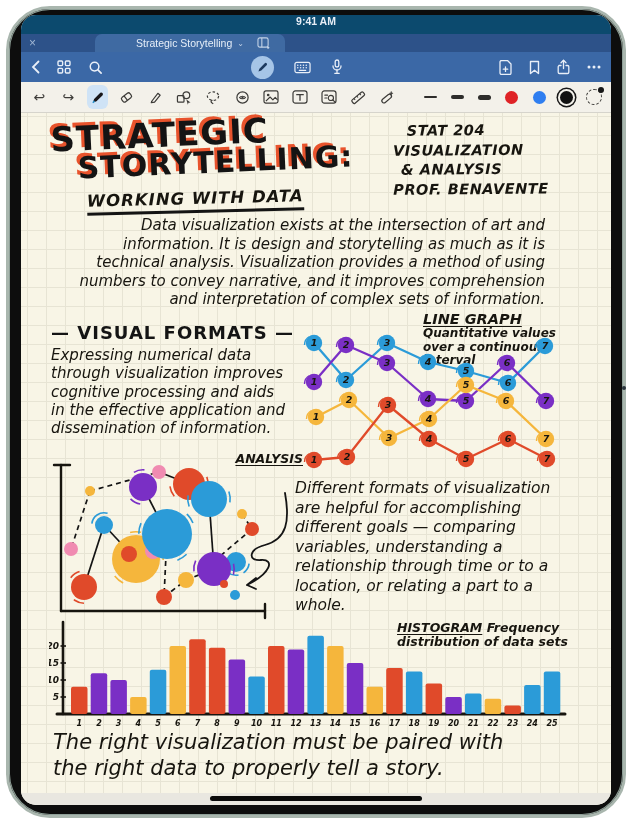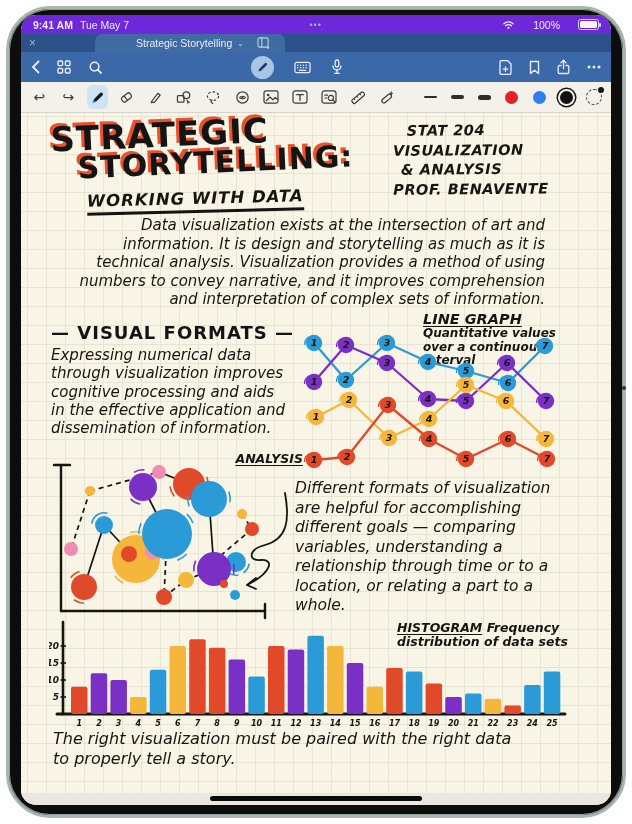--- a/index.html
+++ b/index.html
@@ -6,22 +6,22 @@
   .stage{position:relative;width:632px;height:824px;background:#fff;overflow:hidden;
          font-family:"Liberation Sans","DejaVu Sans",sans-serif;}
   
   .device{position:absolute;inset:6px;border-radius:44px;background:#0d0d0d;
           border:3px solid #a9b6ae;box-shadow:0 0 0 1px #8fa098 inset;}
   .camera-dot{position:absolute;right:6px;top:386px;width:4px;height:4px;border-radius:50%;
               background:#2a343d;}
   .screen{position:absolute;left:21px;right:21px;top:15px;bottom:19px;border-radius:15px;
           overflow:hidden;background:#f7f4e5;display:flex;flex-direction:column;}
   
-  .status{height:19px;background:#6d28d9;color:#e8eef7;display:flex;align-items:center;
-          font-size:10.5px;padding:0 12px;gap:7px;}
+  .status{height:19px;background:#0c4a6e;color:#e8eef7;display:flex;align-items:center;
+          font-size:10.5px;padding:0 12px;gap:7px;flex-direction:column;}
   .status .time{font-weight:bold;}
   .status .mid{flex:1;text-align:center;color:#9db5d3;letter-spacing:1px;font-size:9px;}
   .status .right{display:flex;align-items:center;gap:18px;}
   .batt{width:19px;height:9px;border:1px solid #cdd9e8;border-radius:2.5px;position:relative;}
   .batt i{position:absolute;inset:1px;background:#f2f6fb;border-radius:1.5px;}
   .batt b{position:absolute;right:-3px;top:2.5px;width:2px;height:4px;background:#cdd9e8;border-radius:1px;}
   
   .tabs{height:18px;background:#2d5289;position:relative;color:#b9c9de;}
   .tab-close{position:absolute;left:8px;top:1px;font-size:12px;color:#9fb5d2;line-height:16px;}
   .tab{position:absolute;left:74px;top:0;width:190px;height:18px;background:#3f6aa2;
@@ -74,21 +74,21 @@
            font-family:"DejaVu Sans",sans-serif;color:#141414;}
   .left-para{left:30px;top:233px;width:240px;font-size:15px;line-height:1.22;}
   .fig-label{font-weight:bold;}
   .fig-label .t{text-decoration:underline;text-underline-offset:2px;}
   .lg-label{left:402px;top:198px;width:148px;font-size:12px;line-height:1.12;}
   .lg-label .t{font-size:14.5px;}
   .socio-label{left:196px;top:339px;width:86px;text-align:right;font-size:11px;line-height:1.1;}
   .socio-label .t{font-size:12.5px;}
   .right-para{left:274px;top:366px;width:272px;font-size:15.5px;line-height:1.26;}
   .hist-label{left:376px;top:508px;width:176px;font-size:12.5px;line-height:1.15;}
-  .bottom-cap{left:32px;top:616px;width:460px;font-size:16px;line-height:1.25;}
+  .bottom-cap{left:32px;top:616px;width:460px;font-size:21px;line-height:1.25;}
   .figure{position:absolute;}
   
   .chin{height:12px;background:#e9e7e0;position:relative;}
   .homebar{position:absolute;left:50%;top:3px;transform:translateX(-50%);width:212px;height:5px;
            border-radius:3px;background:#0b0b0b;}
   svg{display:block;}
 </style>
 </head>
 <body>
 

